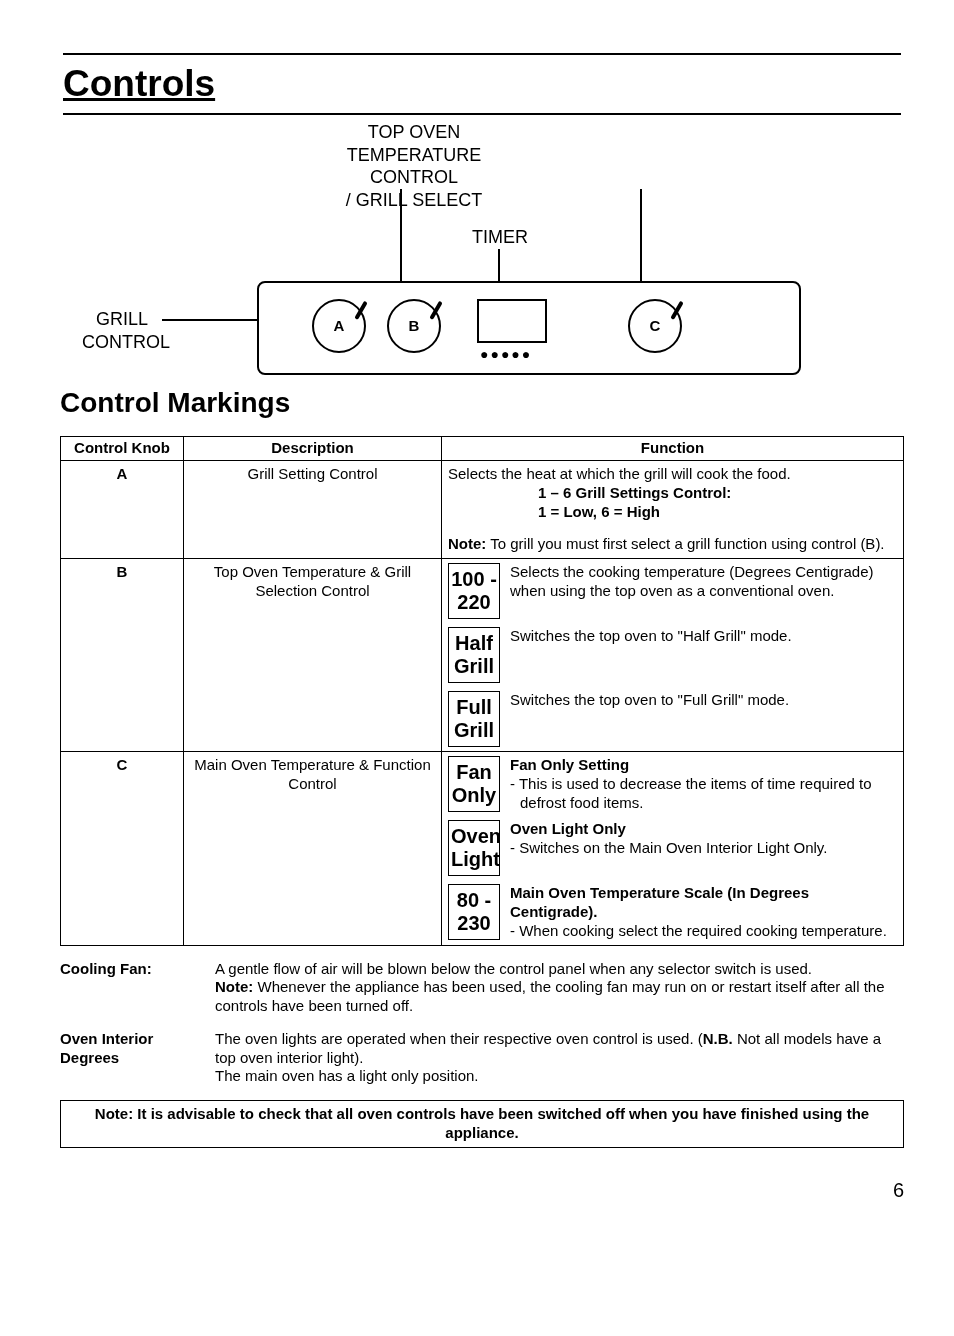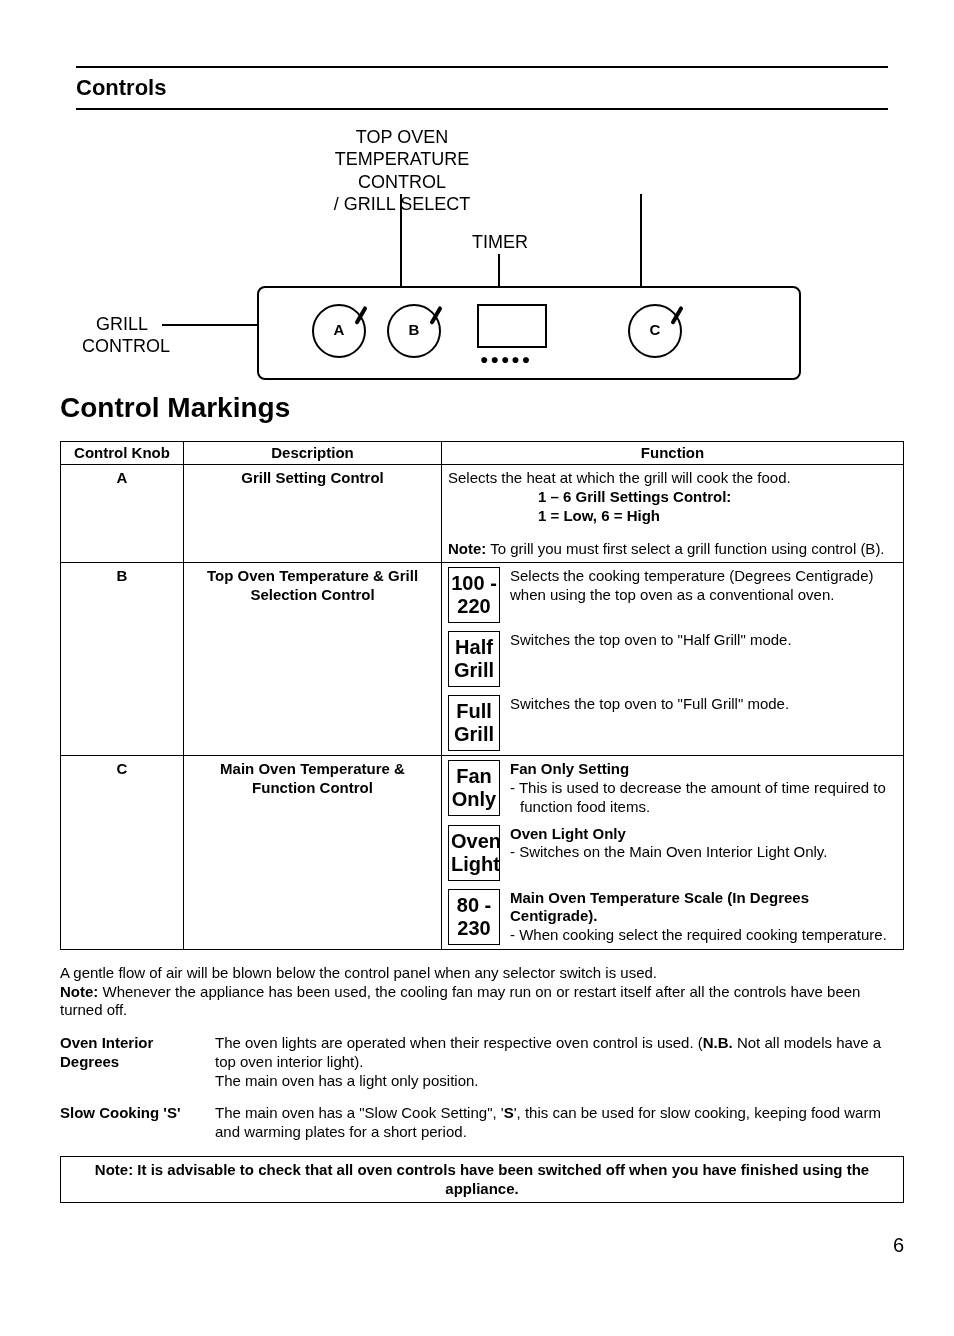--- a/index.html
+++ b/index.html
@@ -7,25 +7,26 @@
     margin: 0;
     padding: 50px 50px 20px 60px;
     font-size: 15px;
     line-height: 1.25;
     color: #000;
     width: 954px;
     box-sizing: border-box;
   }
   h1 {
     font-weight: 700;
-    font-size: 22px;
-    margin: 16px;
+    font-size: 37px;
+    margin: 3px;
     border-top: 2px solid #000;
     border-bottom: 2px solid #000;
     padding: 6px 0 6px 0;
+    text-decoration: underline;
   }
   h2 {
     font-weight: 700;
     font-size: 28px;
     margin: 4px 0 2px 0;
   }
 
   
   .diagram-wrap {
     margin: 6px 0 0 0;
@@ -97,21 +98,21 @@
   .main-table th, .main-table td {
     border: 1px solid #000;
     vertical-align: top;
   }
   .main-table th {
     font-weight: 700;
     text-align: center;
     padding: 2px 6px;
   }
   .col-knob { width: 110px; text-align: center; font-weight: 700; padding: 4px 6px;}
-  .col-desc { width: 245px; text-align: center; font-weight: 700; padding: 4px 6px;}
+  .col-desc { width: 245px; text-align: center; font-weight: 400; padding: 4px 6px;}
   .col-func { padding: 4px 6px; }
   .func-row { display: flex; align-items: flex-start; margin-bottom: 8px; }
   .func-row:last-child { margin-bottom: 0; }
   .tag {
     border: 1px solid #000;
     font-weight: 700;
     text-align: center;
     width: 46px;
     padding: 4px 2px;
     margin-right: 10px;
@@ -148,21 +149,21 @@
   .b { font-weight: 700; }
 </style>
 </head>
 <body>
 
 <h1>Controls</h1>
 
 <div class="diagram-wrap">
   <div class="diagram">
 
-    <div class="dlabel" style="left: 150px; top: 0px; width: 220px; white-space: pre-line;">TOP OVEN
+    <div class="dlabel" style="left: 162px; top: 0px; width: 220px; white-space: pre-line;">TOP OVEN
 TEMPERATURE CONTROL
 / GRILL SELECT</div>
     <div class="dlabel" style="left:330px; top:105px;">TIMER</div>
     <div class="dlabel" style="left: -60px; top: 180px; width: 80px; text-align: center; white-space: pre-line; margin-top: 7px;">GRILL
 CONTROL</div>
 
     <div class="dline" style="left:258px; top:68px; width:2px; height:92px;"></div>
     <div class="dline" style="left:498px; top:68px; width:2px; height:92px;"></div>
     <div class="dline" style="left:356px; top:128px; width:2px; height:32px;"></div>
     <div class="dline" style="left:20px; top:198px; width:95px; height:2px;"></div>
@@ -223,21 +224,21 @@
 
   <tr>
     <td class="col-knob">C</td>
     <td class="col-desc">Main Oven Temperature &amp; Function Control</td>
     <td class="col-func">
       <div class="func-row">
         <div class="tag">Fan Only</div>
         <div class="func-text">
           <div class="b">Fan Only Setting</div>
           <div class="indent-list">
-                <div>-  This is used to decrease the amount of time required to function food items.</div>
+                <div>-  This is used to decrease the items of time required to defrost food items.</div>
               </div>
         </div>
       </div>
       <div class="func-row">
         <div class="tag">Oven Light</div>
         <div class="func-text">
           <div class="b">Oven Light Only</div>
           <div class="indent-list">
                 <div>-  Switches on the Main Oven Interior Light Only.</div>
               </div>
@@ -252,41 +253,36 @@
               </div>
         </div>
       </div>
     </td>
   </tr>
 </tbody>
   </table>
 
 <div class="notes">
   <div class="note-row">
+    <div class="note-label">Cooling Fan:</div>
     <div class="note-text">
       <div>A gentle flow of air will be blown below the control panel when any selector switch is used.</div>
       <div>
         <span class="b">Note:</span><span> Whenever the appliance has been used, the cooling fan may run on or restart itself after all the controls have been turned off.</span>
       </div>
     </div>
   </div>
 
   <div class="note-row">
     <div class="note-label">Oven Interior Degrees</div>
     <div class="note-text">
       <div>
         <span>The oven lights are operated when their respective oven control is used. (</span><span class="b">N.B.</span><span> Not all models have a top oven interior light).</span>
       </div>
       <div>The main oven has a light only position.</div>
     </div>
   </div>
 
-  <div class="note-row">
-    <div class="note-label">Slow Cooking 'S'</div>
-    <div class="note-text">
-      <span>The main oven  has a "Slow Cook Setting", '</span><span class="b">S</span><span>', this can be used for slow cooking, keeping food warm and warming plates for a short period.</span>
-    </div>
-  </div>
 </div>
 
 <div class="final-note">Note: It is advisable to check that all oven controls have been switched off when you have finished using the appliance.</div>
 
 <div class="page-num">6</div>
 
 </body></html>

